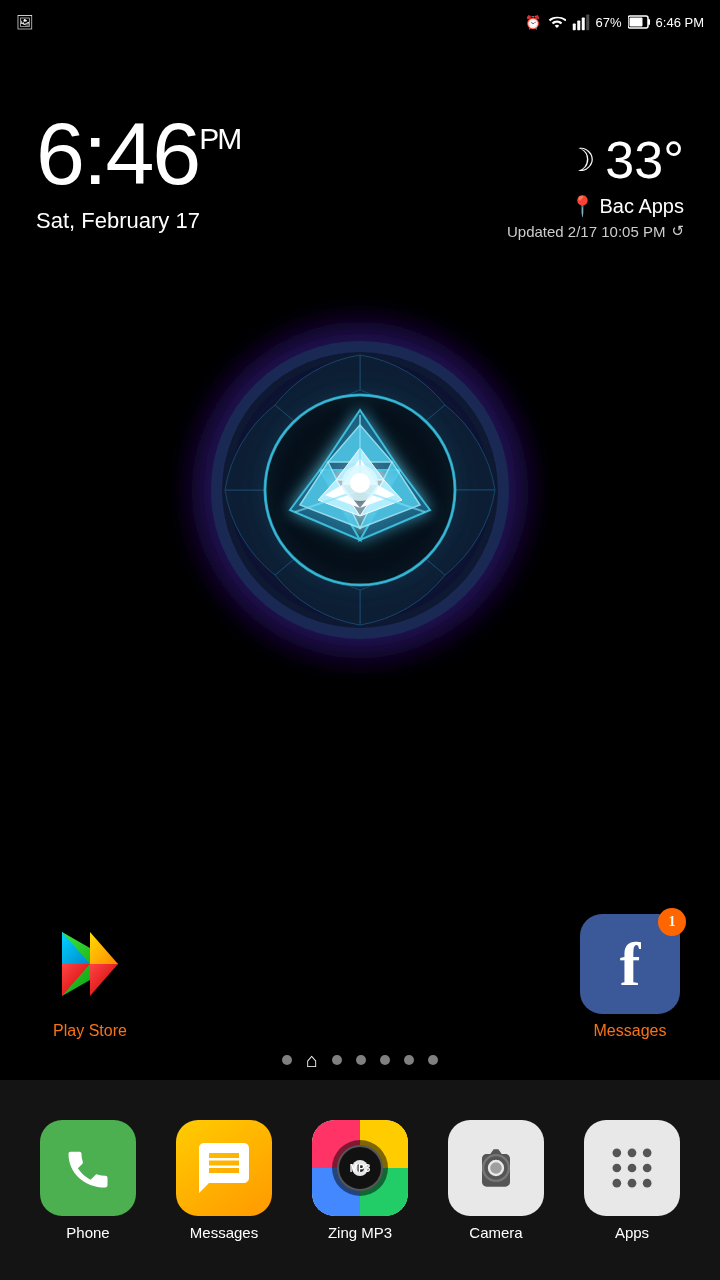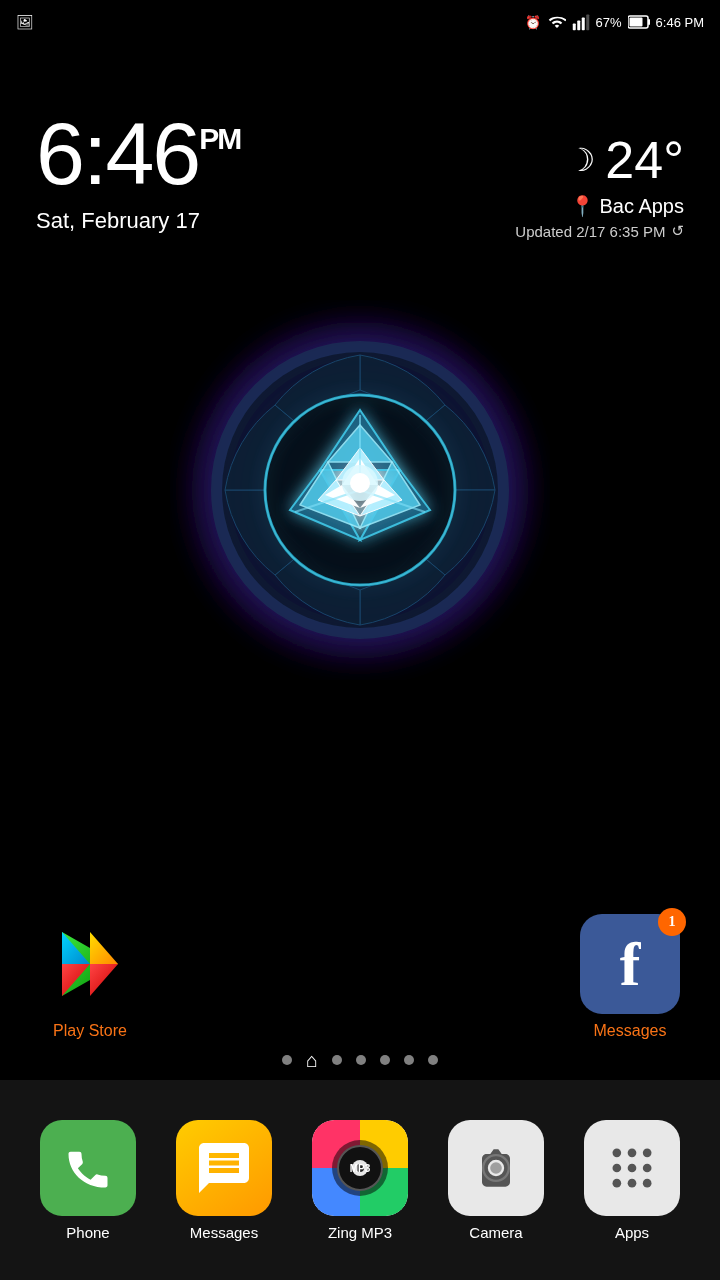--- a/index.html
+++ b/index.html
@@ -67,21 +67,21 @@
       z-index: 10;
     }
     #clock-time {
       font-size: 88px;
       font-weight: 300;
       letter-spacing: -2px;
       line-height: 1;
     }
     #clock-time .ampm {
       font-size: 30px;
-      font-weight: 700;
+      font-weight: 400;
       vertical-align: top;
       margin-top: 14px;
       display: inline-block;
     }
     #clock-date {
       font-size: 22px;
       font-weight: 400;
       margin-top: 10px;
     }
 
@@ -412,28 +412,28 @@
 <div id="clock-widget">
   <div id="clock-time">
     <span>6:46</span><span class="ampm">PM</span>
   </div>
   <div id="clock-date">Sat, February 17</div>
 </div>
 
 <div id="weather-widget">
   <div id="weather-temp">
     <span class="moon-icon">☽</span>
-    <span>24°</span>
+    <span>33°</span>
   </div>
   <div id="weather-location">
     <span>📍</span>
     <span>Bac Apps</span>
   </div>
   <div id="weather-updated">
-    <span>Updated 2/17 6:35 PM</span>
+    <span>Updated 2/17 10:05 PM</span>
     <span>↺</span>
   </div>
 </div>
 
 <div id="home-apps">
 
   <div class="home-app">
     <div class="home-app-icon">
       <svg class="play-store-icon" viewBox="0 0 100 100" xmlns="http://www.w3.org/2000/svg">
         <defs>

